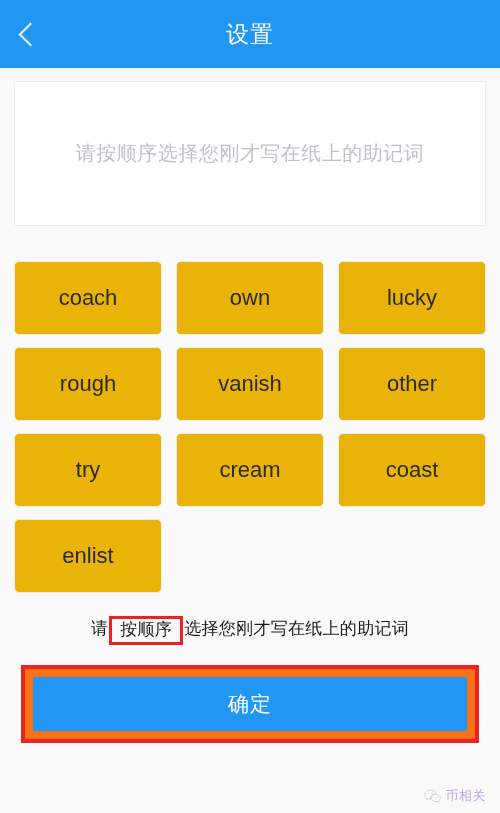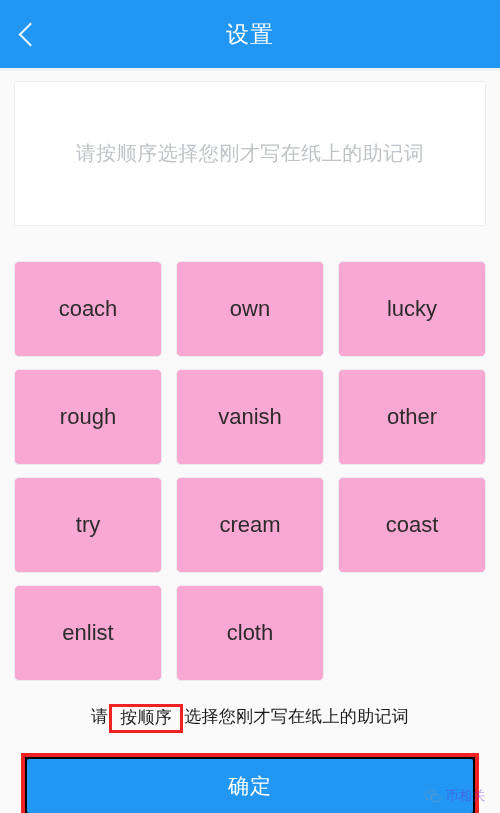--- a/index.html
+++ b/index.html
@@ -79,24 +79,24 @@
   }
 
   
   .word-grid {
     margin: 35px 14px 0 14px;
     display: grid;
     grid-template-columns: repeat(3, 1fr);
     gap: 12px 14px;
   }
   .word-tile {
-    background: #f9a8d4;
+    background: #eab308;
     border: 1px solid #ececec;
     border-radius: 5px;
-    height: 96px;
+    height: 74px;
     display: flex;
     align-items: center;
     justify-content: center;
     font-size: 22px;
     color: #2b2b2b;
     cursor: pointer;
     box-sizing: border-box;
   }
 
   
@@ -115,22 +115,22 @@
     margin: 0 1px;
     line-height: 1.35;
     position: relative;
     top: 1px;
   }
 
   
   .confirm-wrap {
     margin: 21px 21px 0 21px;
     border: 4px solid #ee2222;
-    padding: 2px;
-    background: #000000;
+    padding: 8px;
+    background: #f97316;
     box-sizing: border-box;
   }
   .confirm-btn {
     display: block;
     width: 100%;
     background: #2196f3;
     border: none;
     color: #ffffff;
     font-size: 21px;
     letter-spacing: 1px;
@@ -180,21 +180,20 @@
   <div class="word-tile">coach</div>
   <div class="word-tile">own</div>
   <div class="word-tile">lucky</div>
   <div class="word-tile">rough</div>
   <div class="word-tile">vanish</div>
   <div class="word-tile">other</div>
   <div class="word-tile">try</div>
   <div class="word-tile">cream</div>
   <div class="word-tile">coast</div>
   <div class="word-tile">enlist</div>
-  <div class="word-tile">cloth</div>
 </div>
 
 <div class="hint-row">
   <span>请</span><span class="hint-mark">按顺序</span><span>选择您刚才写在纸上的助记词</span>
 </div>
 
 <div class="confirm-wrap">
   <button class="confirm-btn">确定</button>
 </div>
 

